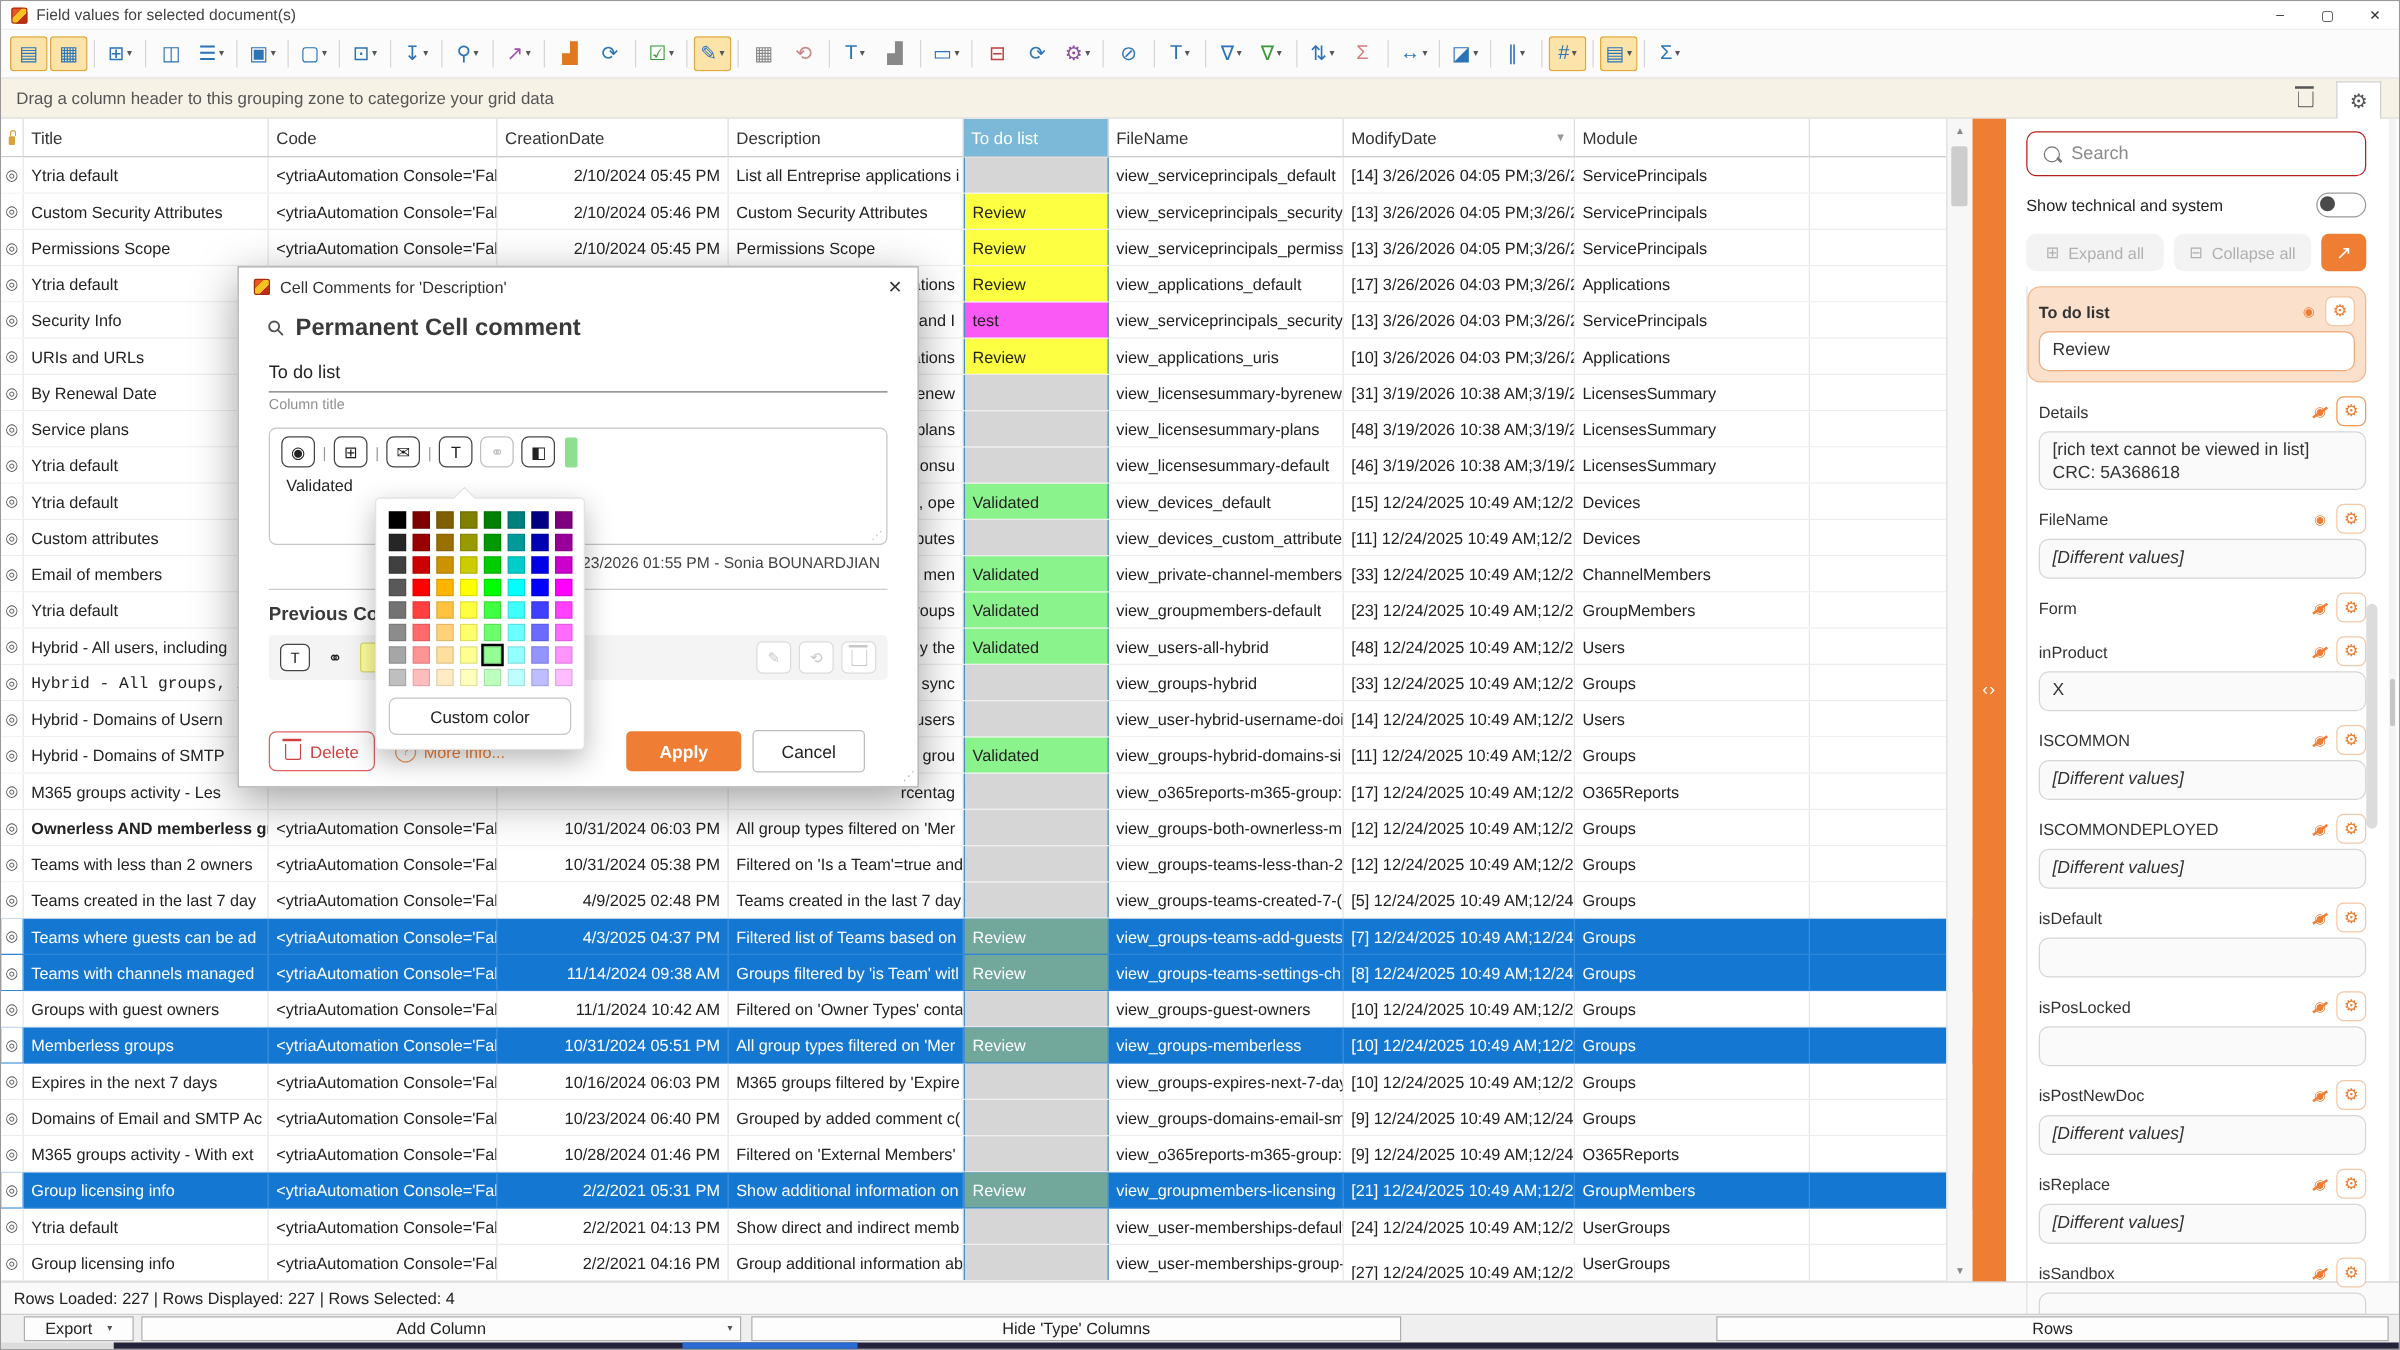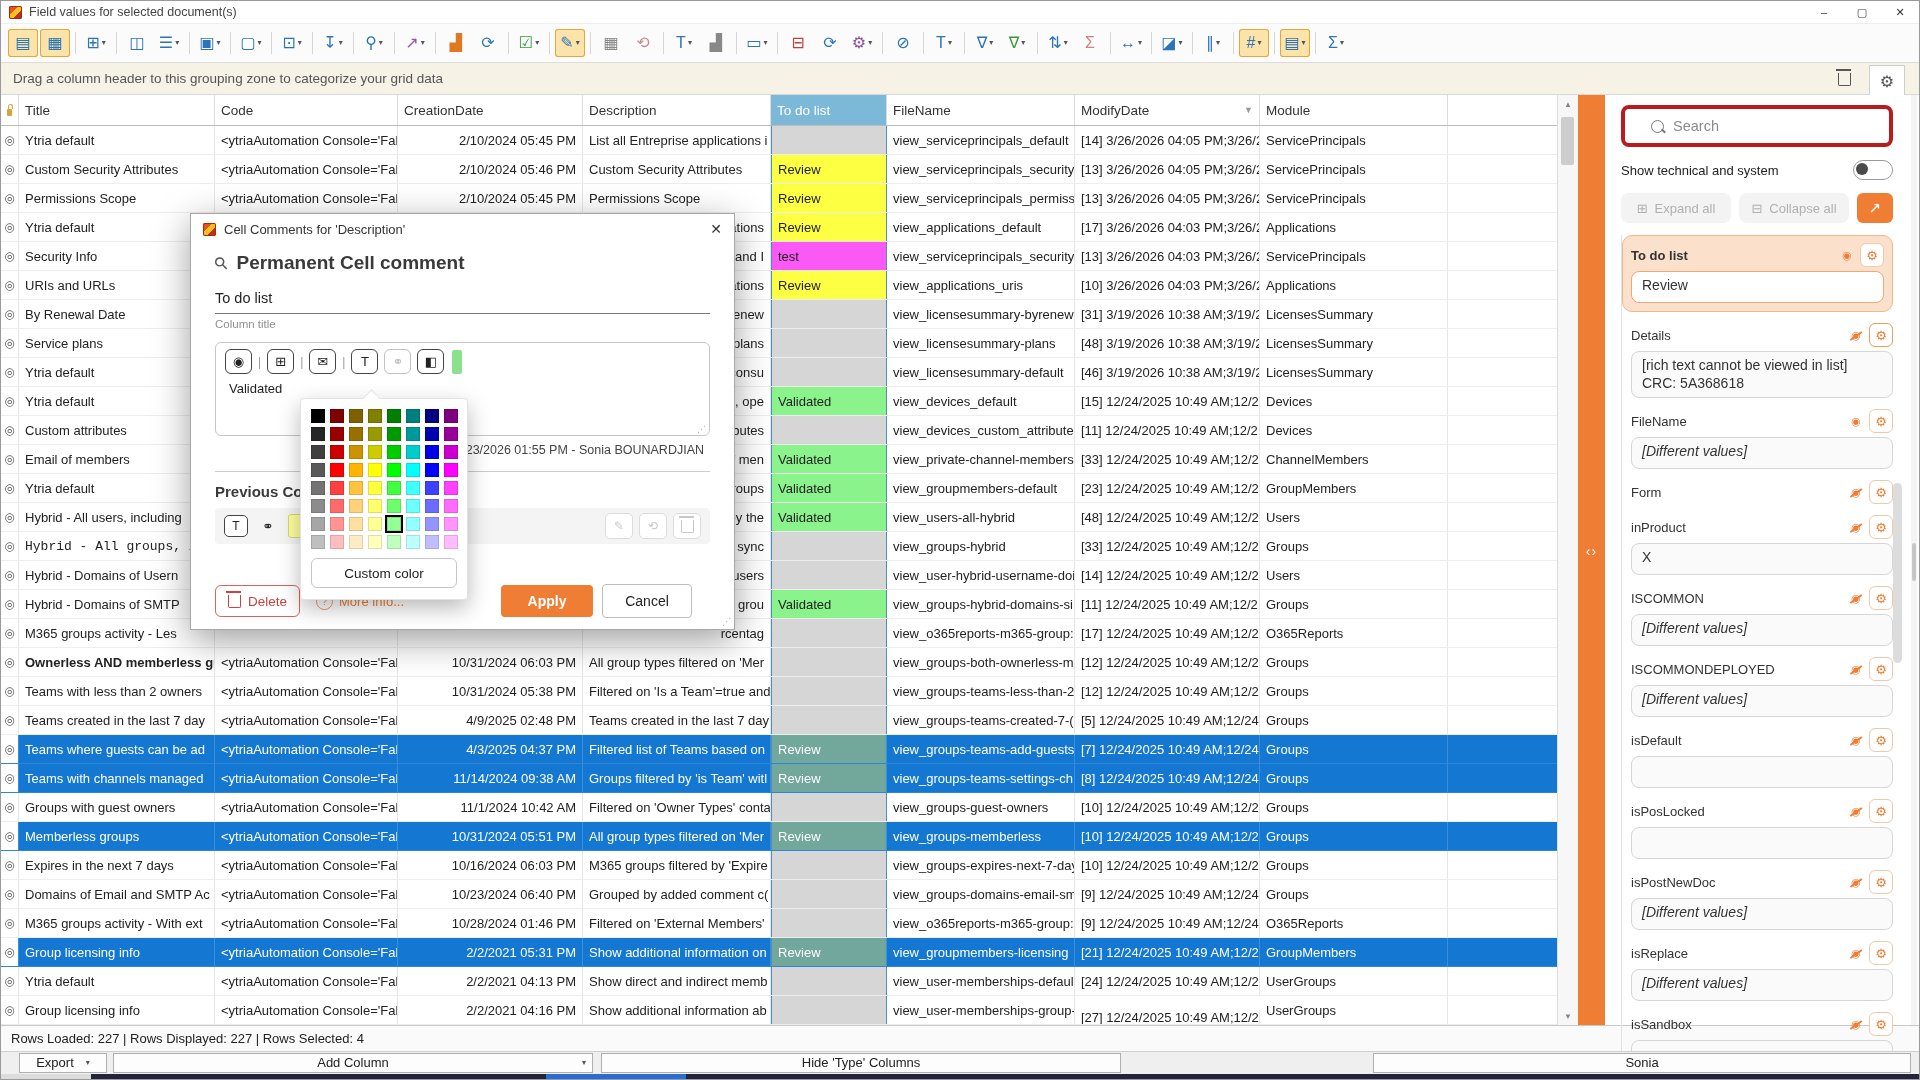--- a/index.html
+++ b/index.html
@@ -40,21 +40,21 @@
   .grow.sel{background:#1478d2;color:#fff;border-bottom-color:#2f86d8;}
   .grow.sel .cell{border-right-color:#3a8ede;}
   .vscroll{position:absolute;top:0;right:0;bottom:0;width:20px;background:#f7f7f7;border-left:1px solid #ddd;}
   .vscroll .arr{position:absolute;left:0;width:20px;height:18px;display:flex;align-items:center;justify-content:center;font-size:8px;color:#888;}
   .vscroll .thumb{position:absolute;left:3px;width:13px;background:#cdcdcd;border-radius:2px;}
   
   .splitter{width:27px;background:#ef7d33;position:relative;}
   .splitter .chev{position:absolute;top:448px;left:0;width:100%;text-align:center;color:#fff;font-size:14px;letter-spacing:1px;}
   
   .sidebar{flex:1;position:relative;background:#fff;padding:10px 26px 0 16px;box-sizing:border-box;font-size:13px;}
-  .search{height:34px;border:4px solid #b91c1c;border-radius:8px;display:flex;align-items:center;gap:9px;padding:0 26px;color:#8a8a8a;font-size:14.5px;background:#fff;}
+  .search{height:34px;border:1px solid #b91c1c;border-radius:8px;display:flex;align-items:center;gap:9px;padding:0 13px;color:#8a8a8a;font-size:14.5px;background:#fff;}
   .mag{position:relative;width:11px;height:11px;border:1.8px solid #777;border-radius:50%;display:inline-block;}
   .mag::after{content:"";position:absolute;left:9px;top:9px;width:5px;height:1.8px;background:#777;transform:rotate(45deg);}
   .togglerow{display:flex;align-items:center;margin-top:13px;color:#222;}
   .toggle{margin-left:auto;width:38px;height:18px;border:1px solid #9a9a9a;border-radius:10px;position:relative;background:#fff;}
   .toggle .knob{position:absolute;left:2px;top:2px;width:12px;height:12px;border-radius:50%;background:#4a4a4a;}
   .exprow{display:flex;gap:8px;margin-top:13px;}
   .exbtn{flex:1;height:30px;background:#f3f3f3;border-radius:8px;color:#b0b0b0;display:flex;align-items:center;justify-content:center;gap:7px;font-size:13px;}
   .popout{width:36px;height:30px;background:#ef7d33;border-radius:6px;color:#fff;display:flex;align-items:center;justify-content:center;font-size:15px;}
   .fields{margin-top:12px;border-left:1px solid #e2e2e2;padding-left:9px;}
   .fcard{margin-bottom:11px;}
@@ -696,21 +696,21 @@
             <div class="cell file" style="width: 188px;">view_user-memberships-default</div>
             <div class="cell mod" style="width: 185px;">[24] 12/24/2025 10:49 AM;12/2</div>
             <div class="cell module" style="width: 188px;">UserGroups</div>
             <div class="cell" style="width: 110px; border-right: none;"></div>
           </div>
           <div class="grow">
             <div class="cell icon" style="width: 18px;">◎</div>
             <div class="cell title" style="width: 196px;">Group licensing info</div>
             <div class="cell code" style="width: 183px;">&lt;ytriaAutomation Console='Fal:</div>
             <div class="cell date" style="width: 185px;">2/2/2021 04:16 PM</div>
-            <div class="cell desc" style="width: 188px;">Show additional information ab</div>
+            <div class="cell desc" style="width: 188px;">Group additional information ab</div>
             <div class="cell todo" style="width: 116px; background: rgb(214, 214, 214); color: rgb(34, 34, 34);"></div>
             <div class="cell file" style="width: 188px;">view_user-memberships-group-</div>
             <div class="cell mod" style="width: 185px; margin-top: 14px;">[27] 12/24/2025 10:49 AM;12/2</div>
             <div class="cell module" style="width: 188px;">UserGroups</div>
             <div class="cell" style="width: 110px; border-right: none;"></div>
           </div>
         </div>
       <div class="vscroll">
         <div class="arr" style="top:0">▲</div>
         <div class="thumb" style="top:22px;height:48px"></div>
@@ -882,21 +882,21 @@
         <span class="caret" style="margin-left:12px;">▾</span>
     </div>
     <div class="fbtn" style="left:112px;width:480px;">
       <span>Add Column</span>
         <span class="caret" style="position:absolute;right:6px;">▾</span>
     </div>
     <div class="fbtn" style="left:600px;width:520px;">
       <span>Hide 'Type' Columns</span>
     </div>
     <div class="fbtn" style="left:1372px;width:538px;">
-      <span>Sonia</span>
+      <span>Rows</span>
     </div>
   </div>
   <div class="sliver">
       <div class="dark"></div>
       <div class="blue"></div>
     </div>
 </div>
 
 <div class="dialog">
   <div class="dlgtitle">

